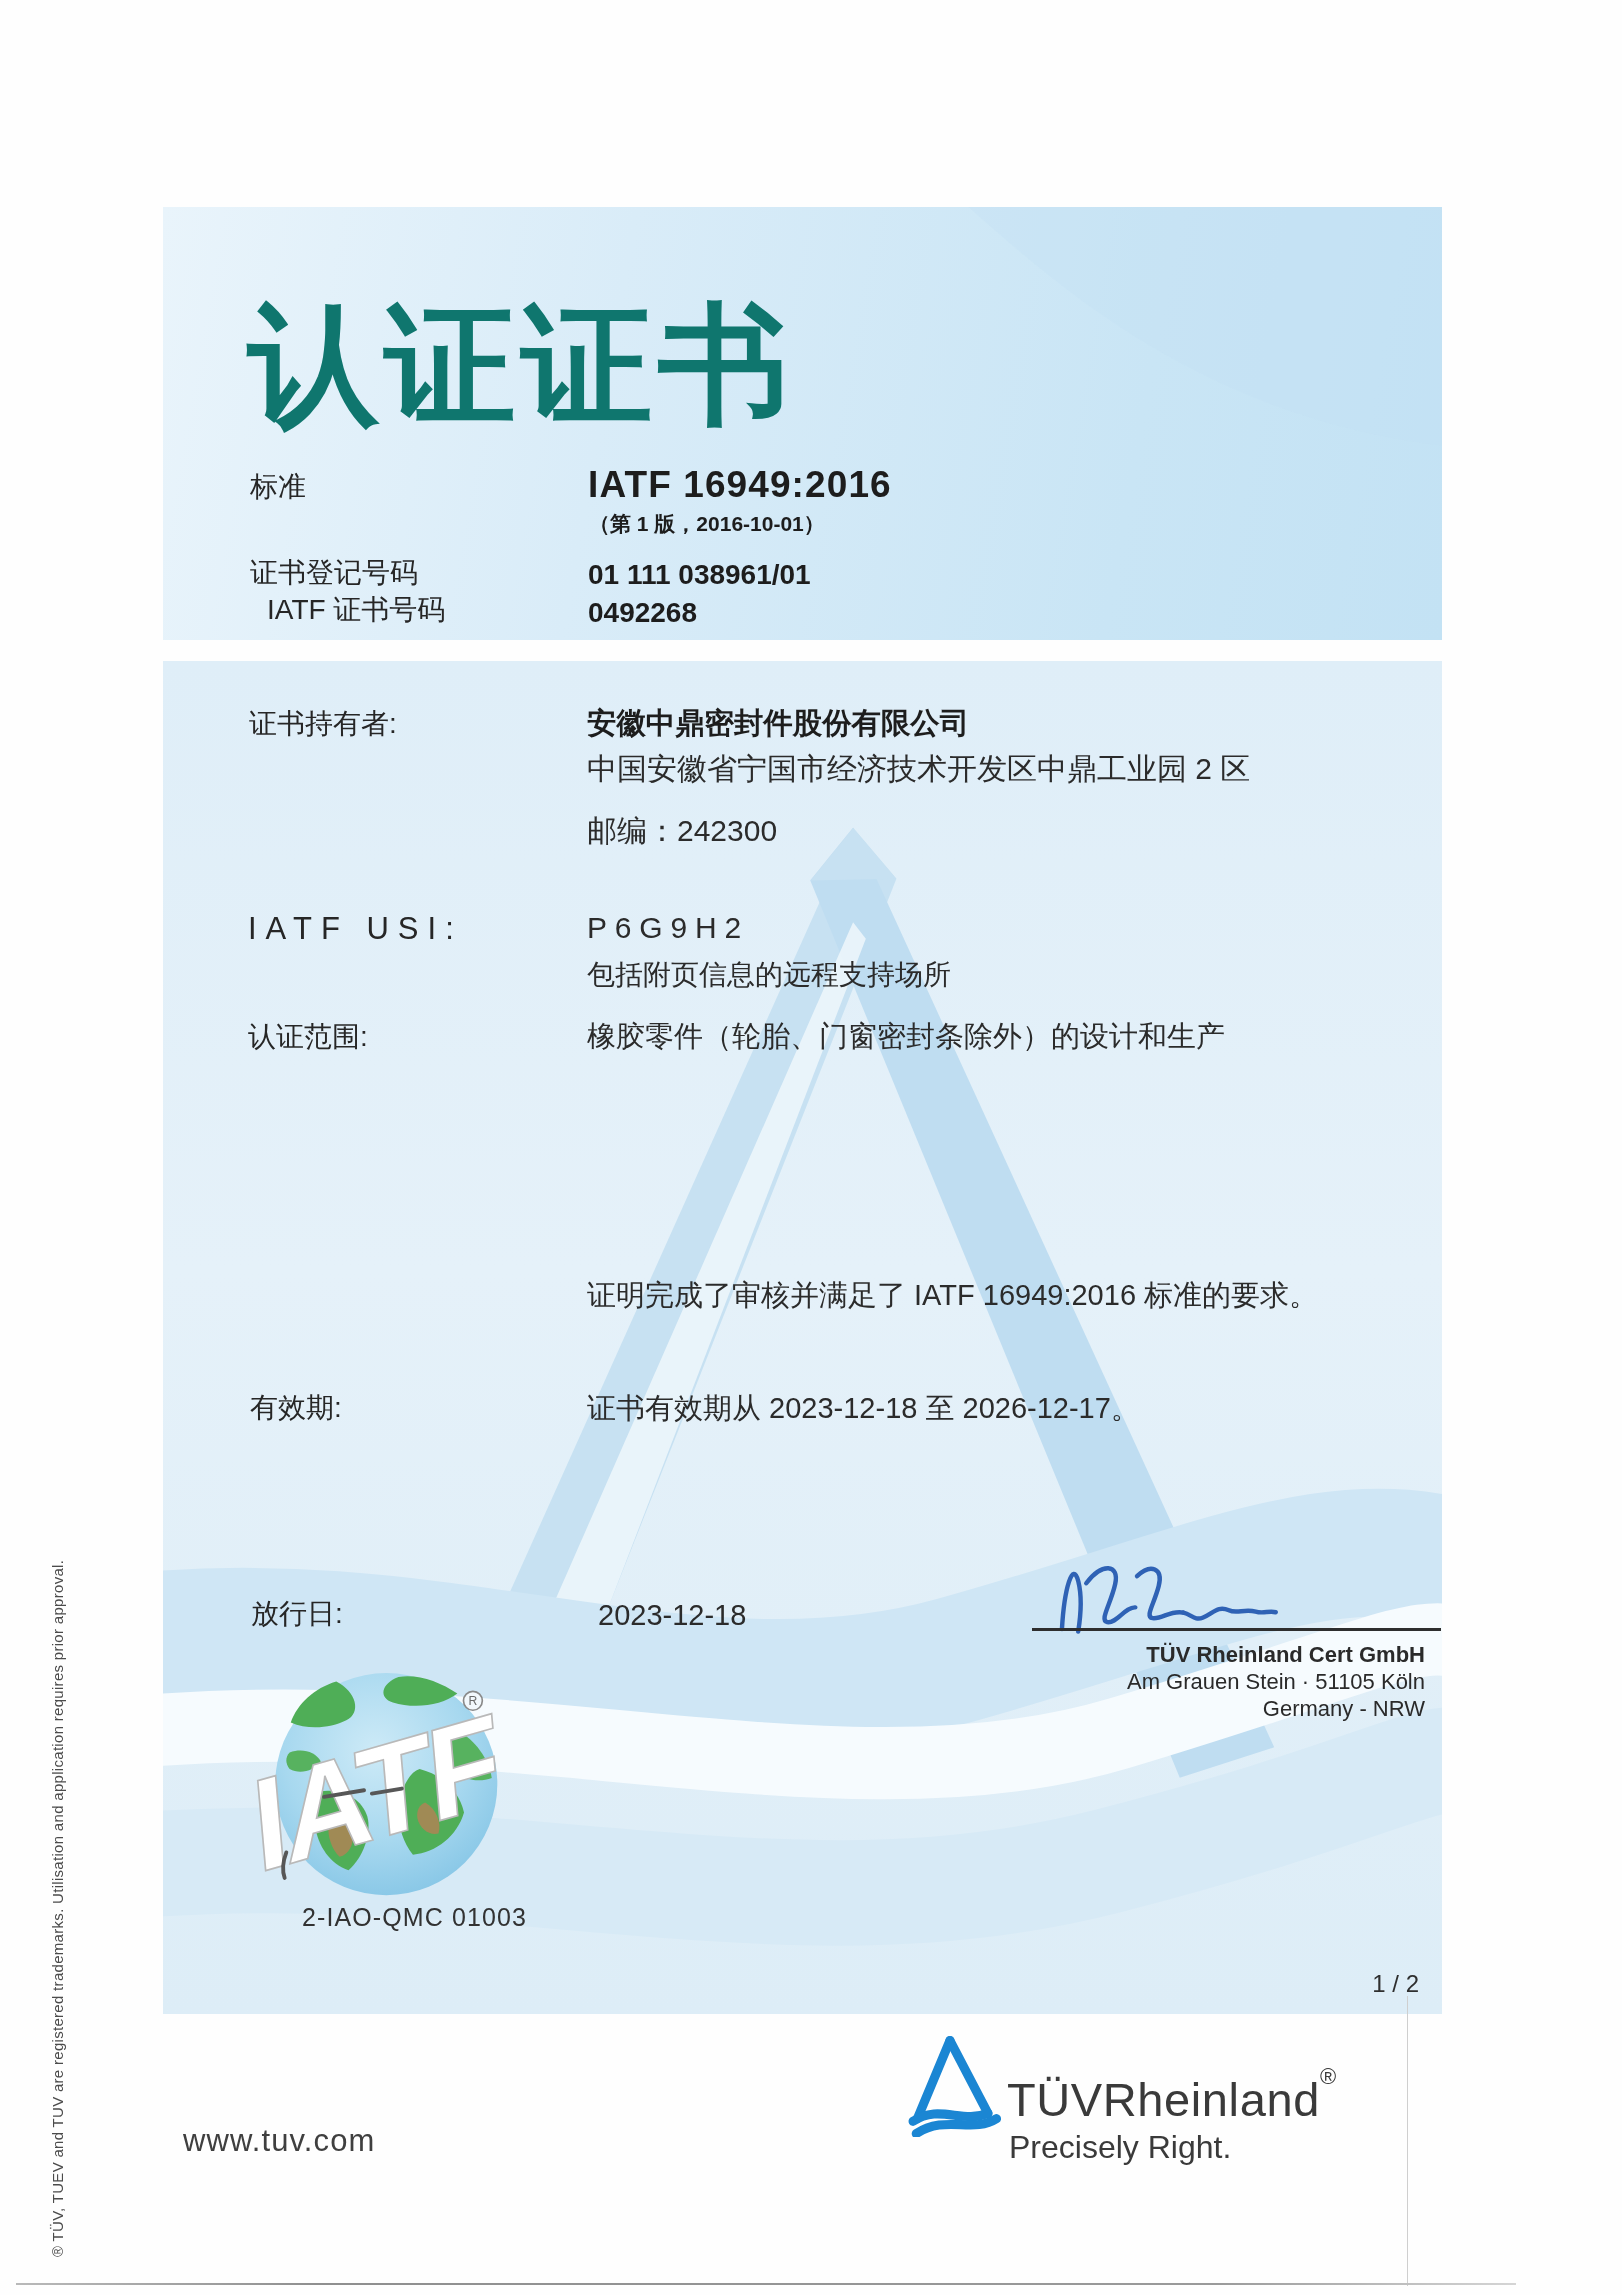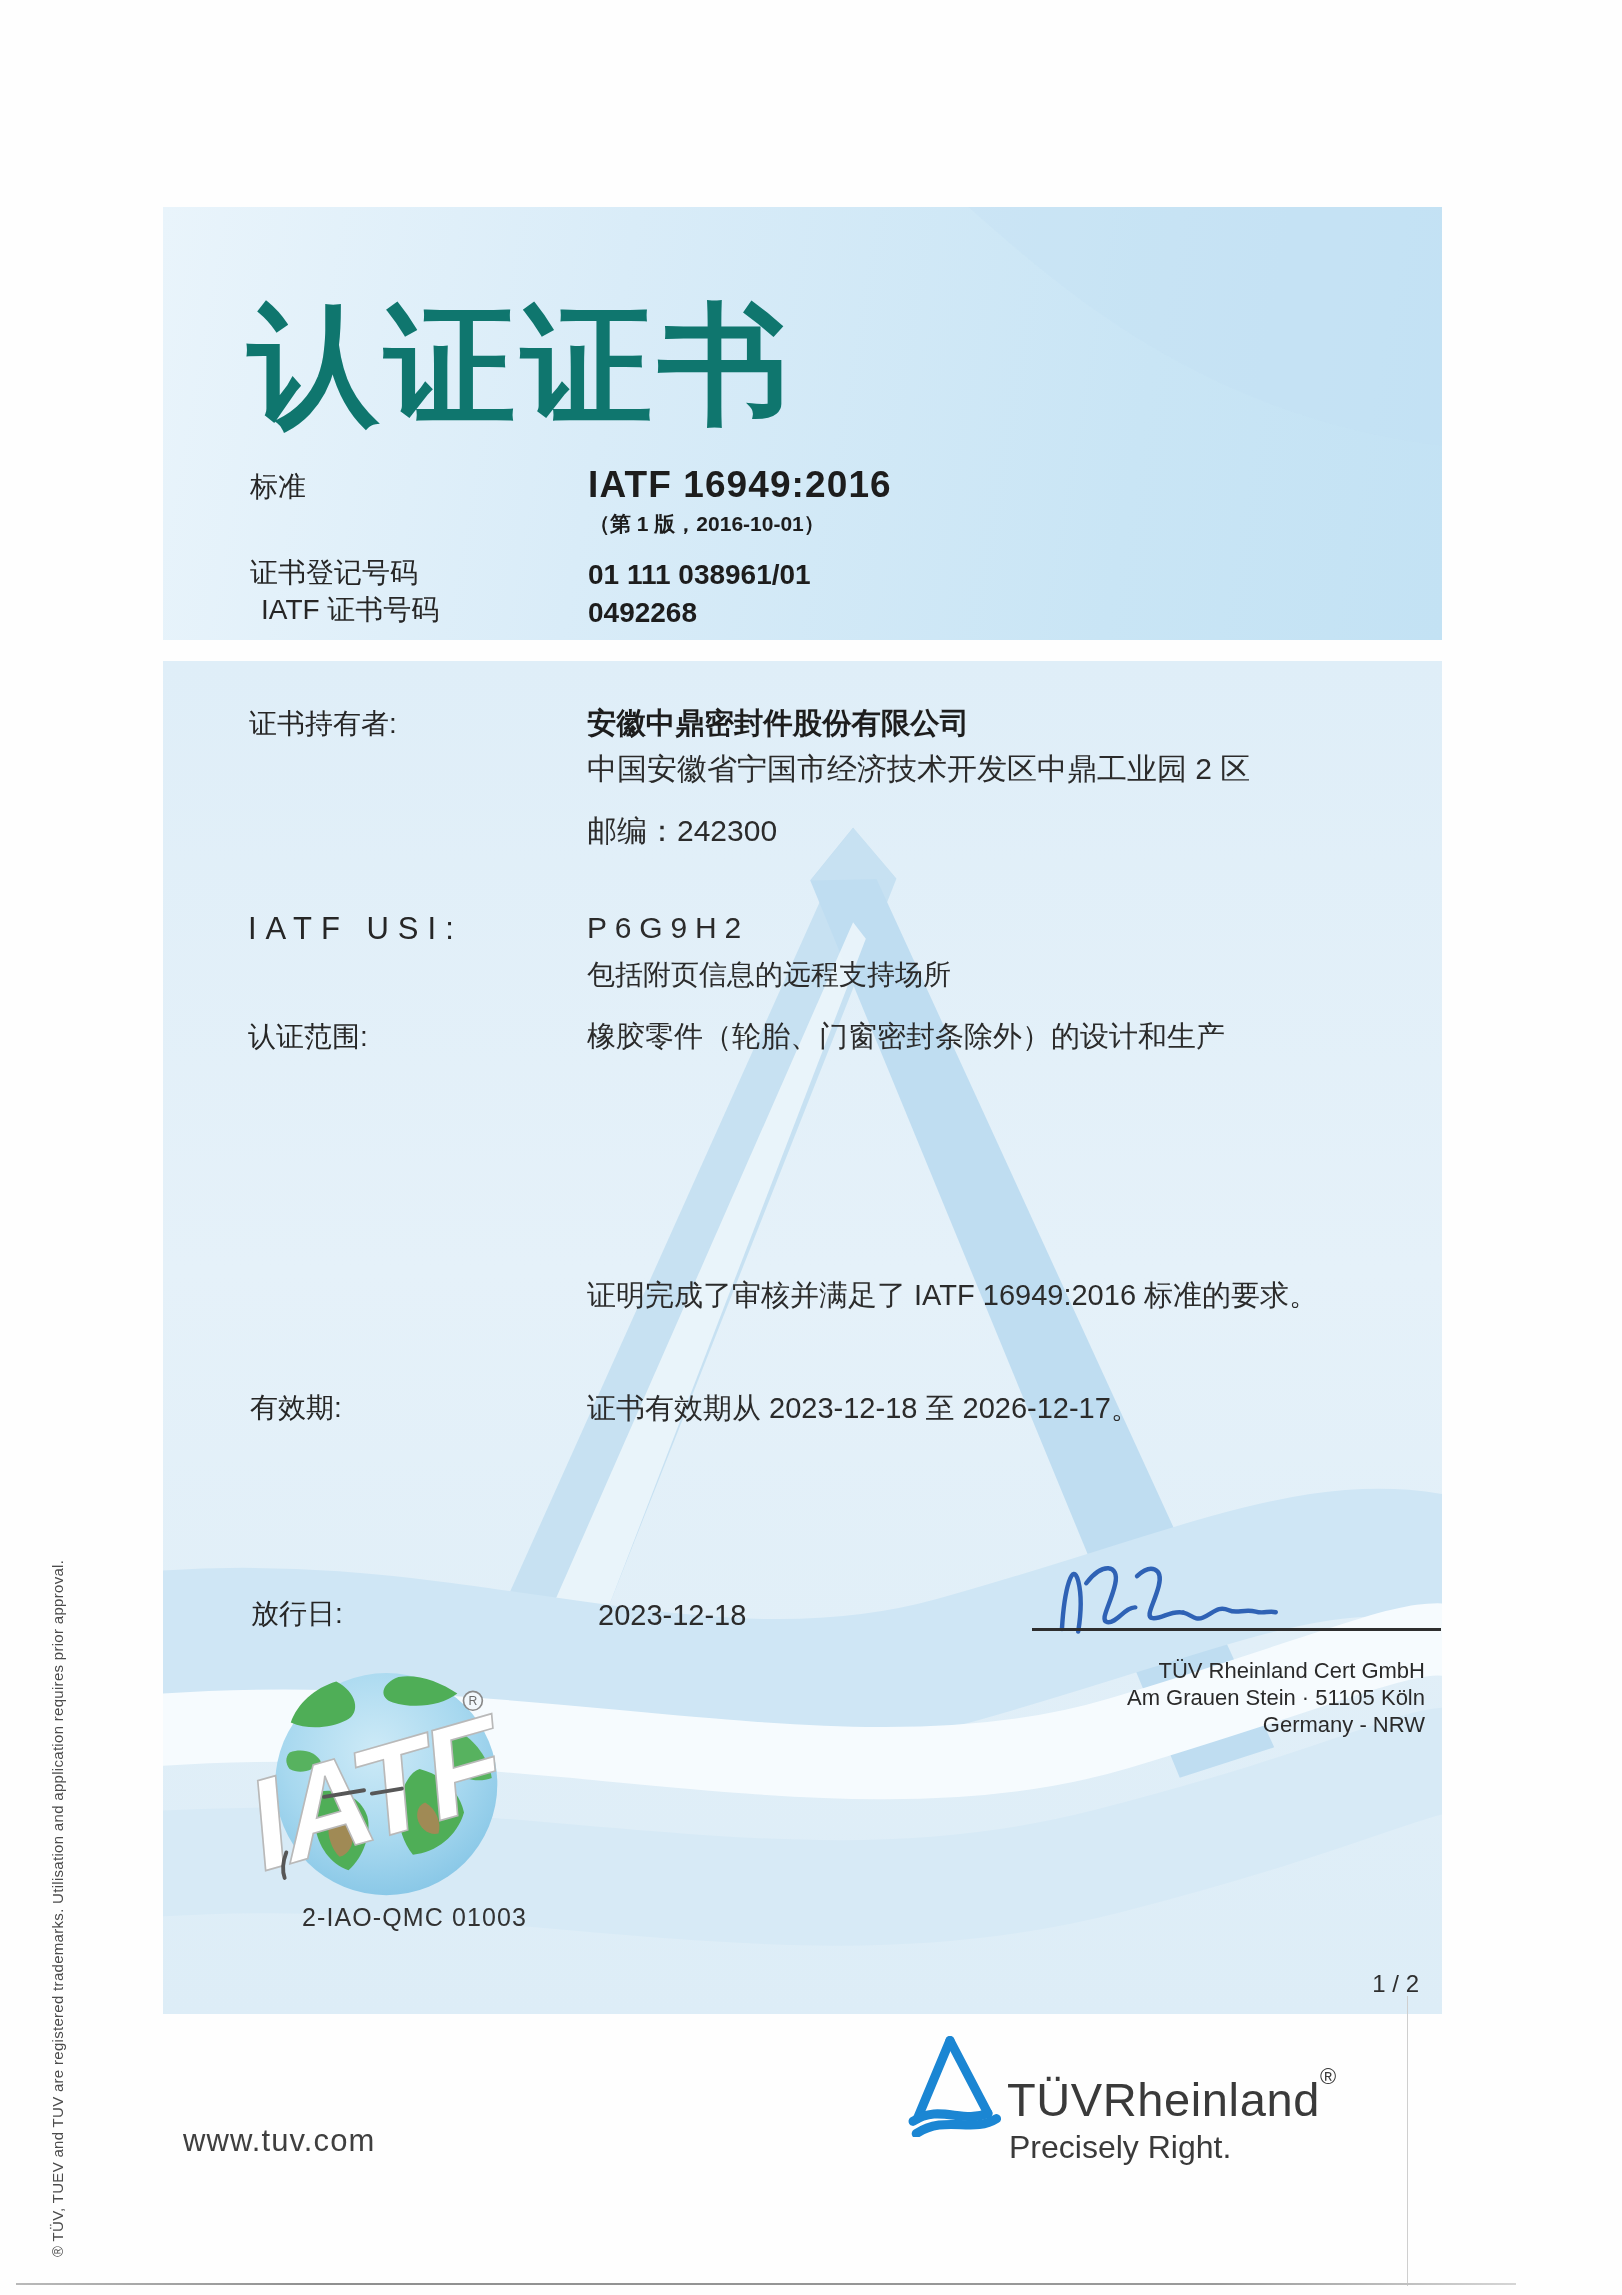--- a/index.html
+++ b/index.html
@@ -10,21 +10,21 @@
   .t{position:absolute;white-space:nowrap;line-height:1.15;}
   .panel{position:absolute;left:163px;width:1279px;}
   .header-panel{top:207px;height:433px;background:linear-gradient(100deg,#e9f4fb 0%,#d9ecf8 35%,#c9e5f5 75%,#c3e2f4 100%);}
   .main-panel{top:661px;height:1353px;background:linear-gradient(180deg,#dfeef8 0%,#e5f1f9 45%,#ddedf7 100%);}
   .wm{position:absolute;left:0;top:0;width:100%;height:100%;}
   .doc-title{left:248px;top:299px;font-size:131px;font-weight:700;color:#0f766e;letter-spacing:5.6px;line-height:1;}
   .lbl{font-size:28px;color:#262626;}
   .val-b{font-weight:700;color:#1d1d1d;}
   .sig-line{position:absolute;left:1032px;top:1628px;width:409px;height:2.8px;background:#2e2e2e;}
   .issuer{position:absolute;right:197px;top:1641px;text-align:right;font-size:22px;line-height:27px;color:#2a2a2a;}
-  .issuer .ln1{font-weight:400;margin-top:16px;}
+  .issuer .ln1{font-weight:700;}
   .vnote{
     position:absolute;left:49px;top:2257px;font-size:15px;color:#4b4b4b;letter-spacing:0.3px;
     transform:rotate(-90deg);transform-origin:0 0;white-space:nowrap;
   }
   .brand{left:1007px;top:2064px;font-size:47px;color:#3a3a3a;letter-spacing:0.6px;}
   .brand .bb{font-weight:400;}
   .brand sup{font-size:22px;vertical-align:32px;}
   .tagline{left:1009px;top:2129px;font-size:32px;color:#3a3a3a;}
   .website{left:183px;top:2123px;font-size:31px;color:#3f3f3f;letter-spacing:1.1px;}
   .footer-line{position:absolute;left:15.6px;top:2283px;width:1500px;height:2.2px;
@@ -48,21 +48,21 @@
 
   <div class="t doc-title">认证证书</div>
 
   <div class="t lbl" style="left:250px;top:471px;">标准</div>
   <div class="t val-b" style="left:588px;top:464px;font-size:37px;letter-spacing:1.1px;">IATF 16949:2016</div>
   <div class="t val-b" style="left:589px;top:512px;font-size:21px;">（第 1 版，2016-10-01）</div>
 
   <div class="t lbl" style="left:250px;top:557px;">证书登记号码</div>
   <div class="t val-b" style="left:588px;top:559px;font-size:28px;">01 111 038961/01</div>
 
-  <div class="t lbl" style="left:261px;top:594px;text-align:center;">IATF 证书号码</div>
+  <div class="t lbl" style="left:267px;top:594px;text-align:center;">IATF 证书号码</div>
   <div class="t val-b" style="left:588px;top:597px;font-size:28px;">0492268</div>
 
   <div class="panel main-panel">
     <svg class="wm" viewBox="0 0 2302 2435" preserveAspectRatio="none" aria-hidden="true">
 
       <polygon points="1242,300 1320,392 700,1960 520,1908" fill="#c7e1f2"></polygon>
       <polygon points="1242,300 1165,395 1830,2010 2000,1955" fill="#bfddf1"></polygon>
       <polygon points="1242,300 1320,392 1165,395" fill="#c7e1f2"></polygon>
 
       <polygon points="1242,470 1265,500 745,1850 640,1840" fill="#eff7fc" opacity="0.85"></polygon>

